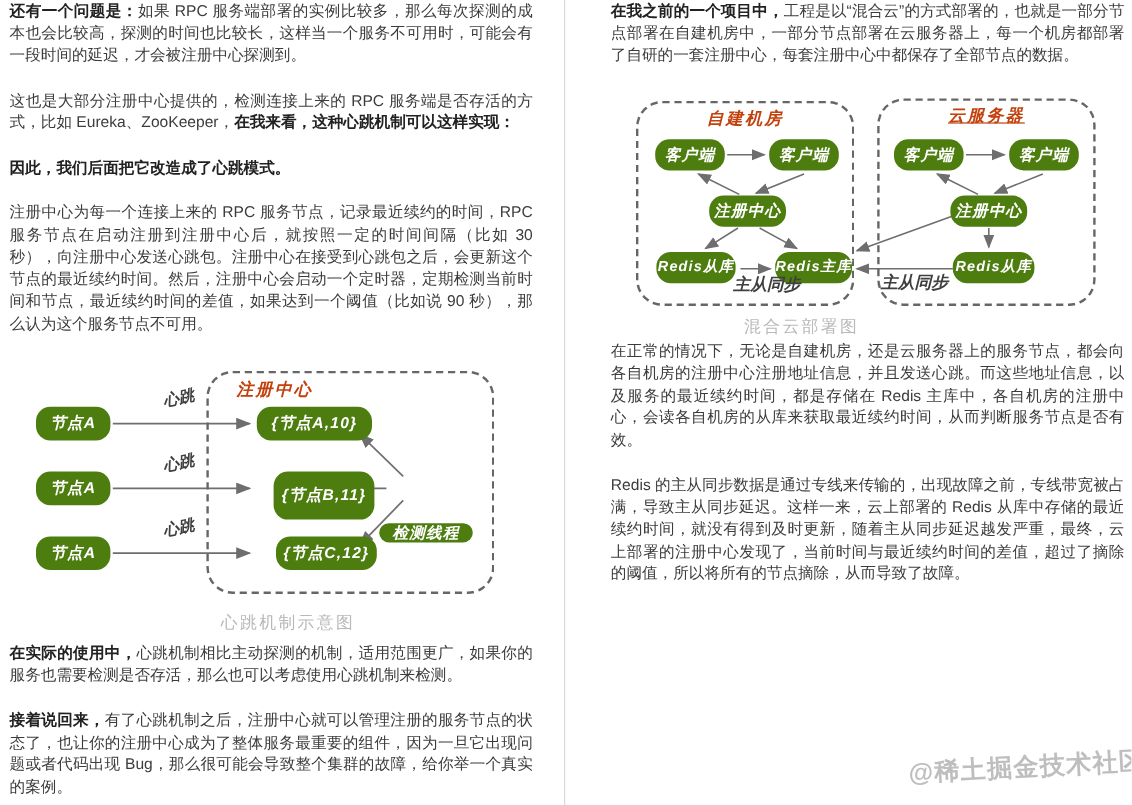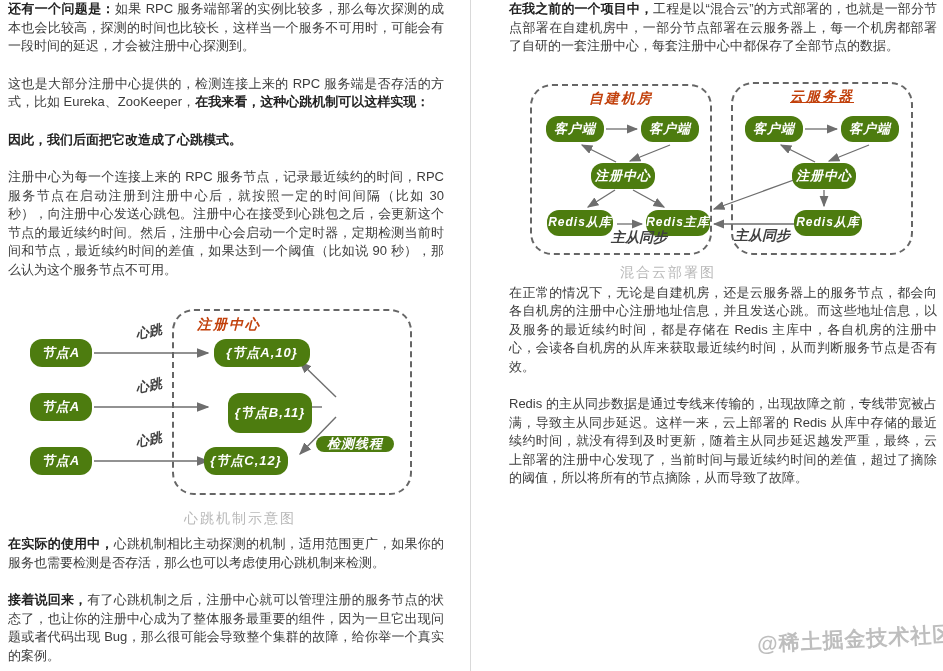--- a/index.html
+++ b/index.html
@@ -59,21 +59,21 @@
       <div class="dashedbox" style="left:172px;top:4px;width:236px;height:182px;"></div>
       <div class="dtitle" style="left:184px;top:11px;width:90px;">注册中心</div>
       <div class="dnode" style="left:30px;top:34px;width:62px;height:28px;">节点A</div>
       <div class="dnode" style="left:30px;top:88px;width:62px;height:28px;">节点A</div>
       <div class="dnode" style="left:30px;top:142px;width:62px;height:28px;">节点A</div>
       <div class="dlabel hb-label" style="left:136px;top:18px;">心跳</div>
       <div class="dlabel hb-label" style="left:136px;top:72px;">心跳</div>
       <div class="dlabel hb-label" style="left:136px;top:126px;">心跳</div>
       <div class="dnode" style="left:214px;top:34px;width:96px;height:28px;">{节点A,10}</div>
       <div class="dnode" style="left:228px;top:88px;width:84px;height:40px;">{节点B,11}</div>
-      <div class="dnode" style="left:204px;top:142px;width:84px;height:28px;">{节点C,12}</div>
+      <div class="dnode" style="left:230px;top:142px;width:84px;height:28px;">{节点C,12}</div>
       <div class="dnode" style="left:316px;top:88px;width:78px;height:16px;margin-top:43px;">检测线程</div>
       <div class="caption" style="left:120px;top:205px;width:240px;">心跳机制示意图</div>
     </div>
 
     <p class="para"><b>在实际的使用中，</b><span>心跳机制相比主动探测的机制，适用范围更广，如果你的服务也需要检测是否存活，那么也可以考虑使用心跳机制来检测。</span></p>
     <p class="para"><b>接着说回来，</b><span>有了心跳机制之后，注册中心就可以管理注册的服务节点的状态了，也让你的注册中心成为了整体服务最重要的组件，因为一旦它出现问题或者代码出现 Bug，那么很可能会导致整个集群的故障，给你举一个真实的案例。</span></p>
   </div>
 
   <div class="divider"></div>
 

